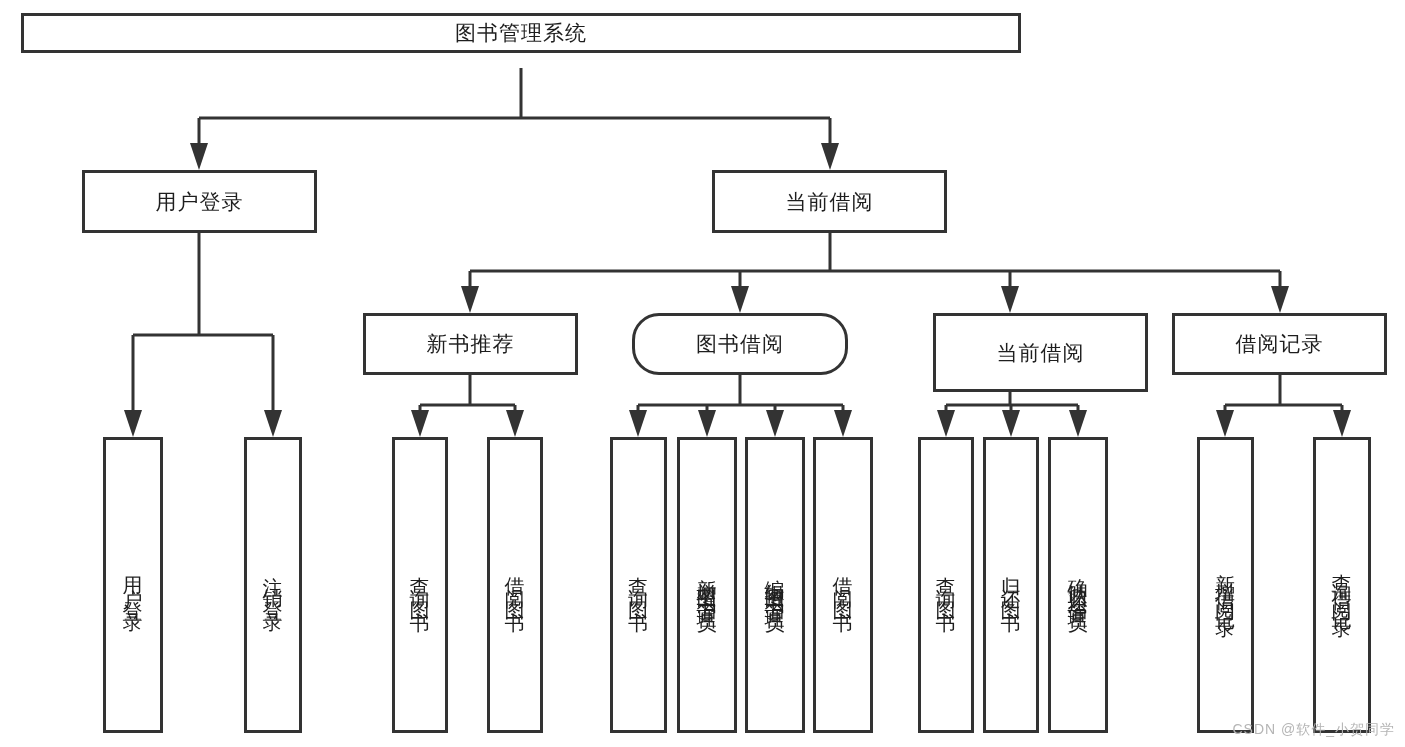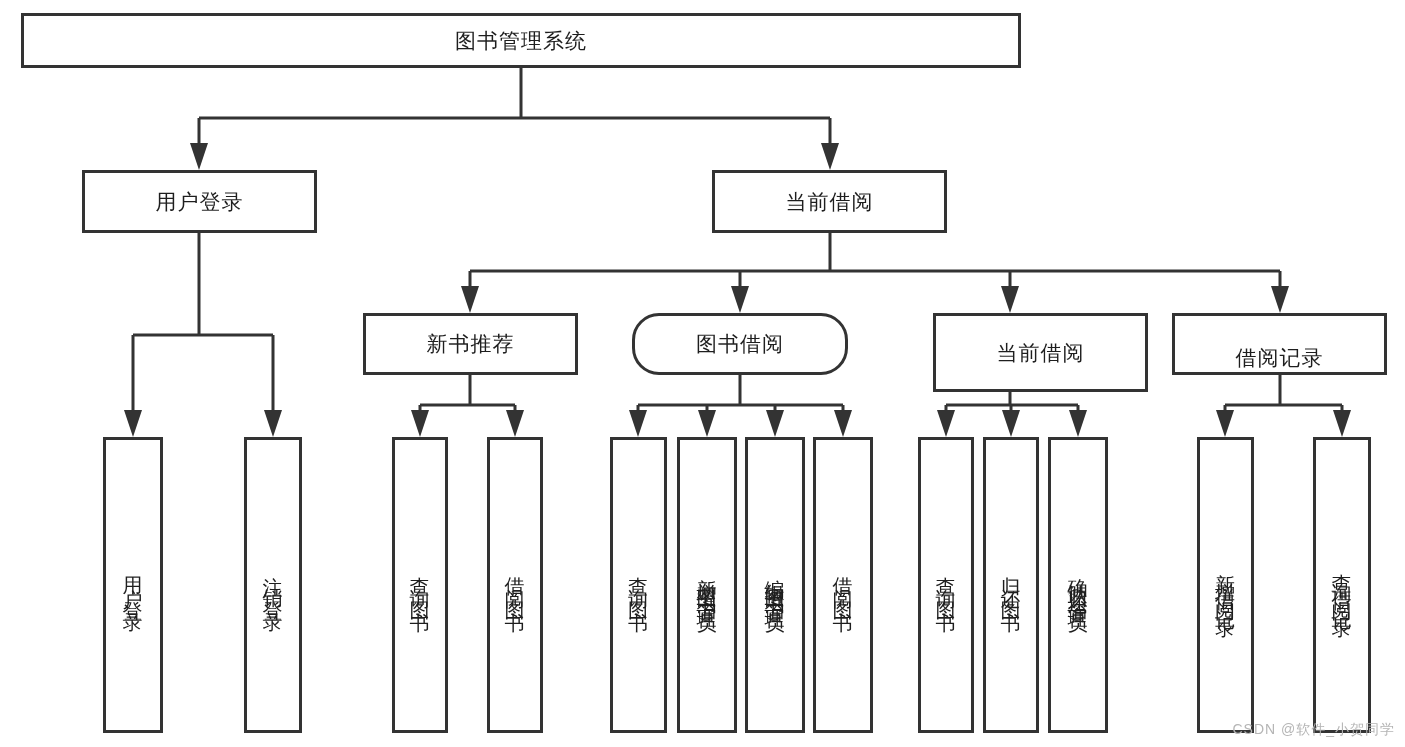--- a/index.html
+++ b/index.html
@@ -99,41 +99,41 @@
       <polygon points="766,410 784,410 775,437"></polygon>
       <polygon points="834,410 852,410 843,437"></polygon>
       <polygon points="937,410 955,410 946,437"></polygon>
       <polygon points="1002,410 1020,410 1011,437"></polygon>
       <polygon points="1069,410 1087,410 1078,437"></polygon>
       <polygon points="1216,410 1234,410 1225,437"></polygon>
       <polygon points="1333,410 1351,410 1342,437"></polygon>
     </g>
   </svg>
 
-  <div class="node" style="left:21px; top:13px; width:1000px; height:55px;">
+  <div class="node" style="left:21px; top:13px; width:1000px; height:40px;">
     <span class="hlabel">图书管理系统</span>
   </div>
 
   <div class="node" style="left:82px; top:170px; width:235px; height:63px;">
     <span class="hlabel">用户登录</span>
   </div>
   <div class="node" style="left:712px; top:170px; width:235px; height:63px;">
     <span class="hlabel">当前借阅</span>
   </div>
 
   <div class="node" style="left:363px; top:313px; width:215px; height:62px;">
     <span class="hlabel">新书推荐</span>
   </div>
   <div class="node" style="left:632px; top:313px; width:216px; height:62px;border-radius:27px;">
     <span class="hlabel">图书借阅</span>
   </div>
   <div class="node" style="left:933px; top:313px; width:215px; height:79px;">
     <span class="hlabel">当前借阅</span>
   </div>
-  <div class="node" style="left:1172px; top:313px; width:215px; height:62px;align-items:flex-end;">
+  <div class="node" style="left:1172px; top:313px; width:215px; height:62px;">
     <span class="hlabel">借阅记录</span>
   </div>
 
   <div class="node" style="left:103px; top:437px; width:60px; height:296px;">
     <span class="vlabel v-short">用户登录</span>
   </div>
   <div class="node" style="left:244px; top:437px; width:58px; height:296px;">
     <span class="vlabel v-short">注销登录</span>
   </div>
 

